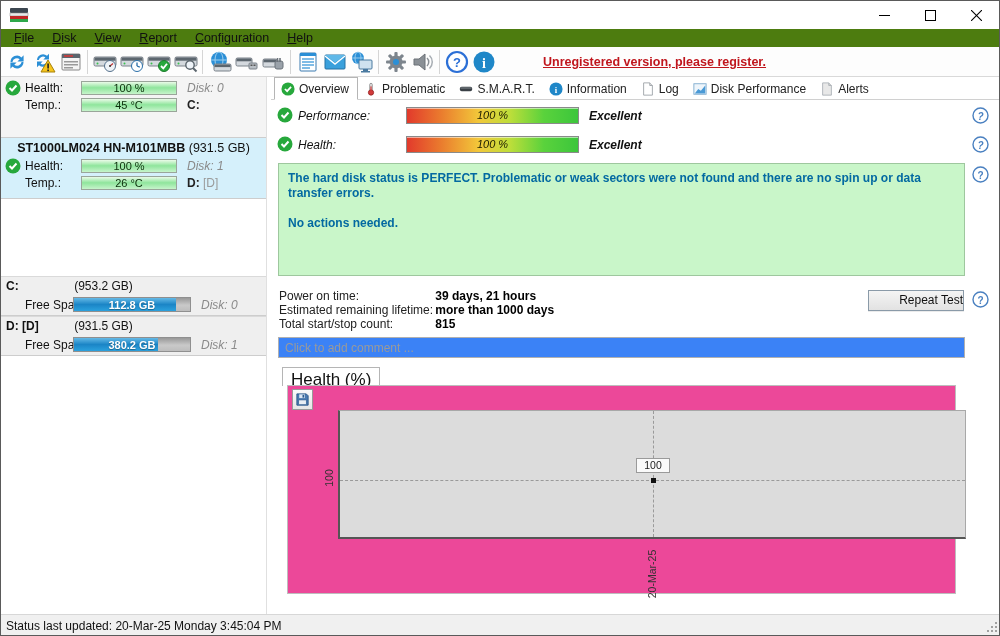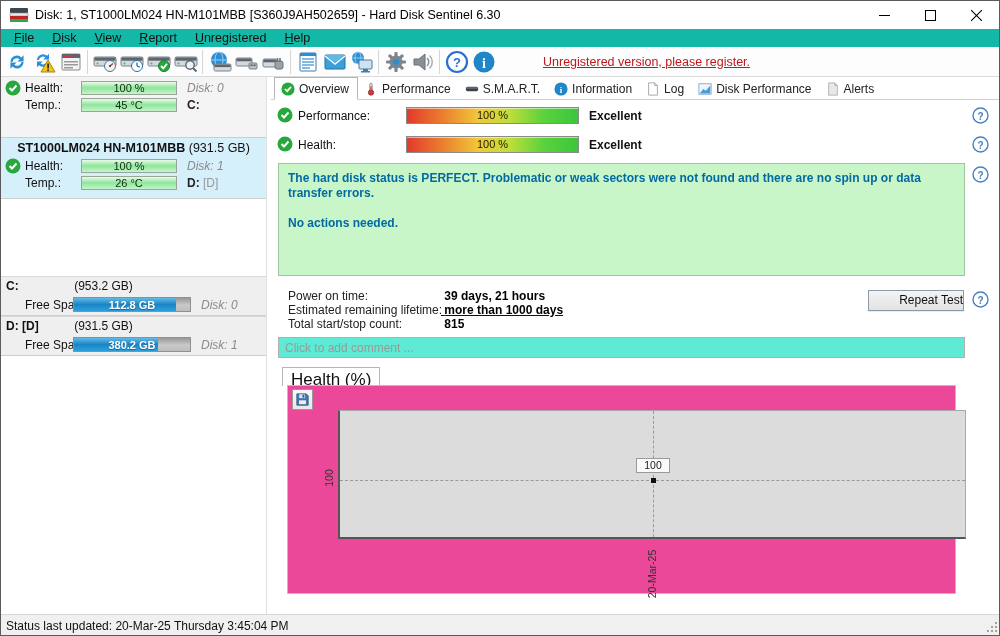--- a/index.html
+++ b/index.html
@@ -10,28 +10,28 @@
     border:1px solid #5a5a5a; overflow:hidden; position:relative;
   }
   
   .titlebar { height:28px; display:flex; align-items:center; background:#fff; }
   .app-icon { width:20px; height:16px; margin:0 6px 0 8px; }
   .title-text { font-size:12.5px; color:#000; white-space:nowrap; }
   .win-controls { margin-left:auto; display:flex; height:28px; }
   .win-btn { width:46px; height:28px; display:flex; align-items:center; justify-content:center; }
   .win-btn svg { display:block; }
   
-  .menubar { height:18px; display:flex; align-items:center; padding-left:4px; background:#14b8a6; }
+  .menubar { height:18px; display:flex; align-items:center; padding-left:4px; background:#4d7c0f; }
   .menu-item { display:inline-block; padding:1px 9px; font-size:12.5px; color:#111; }
   .menu-item::first-letter { text-decoration: underline; }
   
   .toolbar { height:30px; display:flex; align-items:center; background:#fdfdfd; border-bottom:1px solid #d9d9d9; padding-left:2px; }
   .tool-btn { width:27px; height:26px; display:flex; align-items:center; justify-content:center; }
   .tool-sep { width:1px; height:24px; background:#d5d5d5; margin:0 3px; }
-  .register-link { margin-left:46px; color:#c0161d; font-weight:normal; text-decoration:underline; font-size:12.5px; }
+  .register-link { margin-left:46px; color:#c0161d; font-weight:bold; text-decoration:underline; font-size:12.5px; }
   
   .workspace { display:flex; height:537px; }
   .sidebar { width:266px; background:#fff; border-right:1px solid #e0e0e0; }
   .splitter { width:4px; background:#fff; }
   .mainpanel { flex:1; position:relative; background:#fff; }
   
   .disk-item { height:61px; border-bottom:1px solid #cdcdcd; background:#f4f4f4; padding-top:3px; position:relative; }
   .disk-item.selected { background:#d5f0fb; }
   .disk-name { text-align:center; font-size:12.5px; height:17px; }
   .disk-name b { font-weight:bold; }
@@ -59,36 +59,36 @@
      background:linear-gradient(180deg,#64b9e6,#1b85c6 50%,#2ba1dd); }
   .freebar .txt { position:absolute; left:0; right:0; top:1px; text-align:center; color:#fff; font-weight:bold; font-size:11px; text-shadow:0 1px 1px rgba(0,0,0,.35); }
   .part-row .row-right { position:absolute; left:200px; top:1px; }
   
   .tabbar { height:23px; display:flex; align-items:flex-end; padding-left:3px; border-bottom:1px solid #d0d0d0; background:#fff; }
   .tab { display:flex; align-items:center; gap:4px; padding:3px 8px 3px 6px; height:21px; color:#222; white-space:nowrap; }
   .tab.active { border:1px solid #b5b5b5; border-bottom:1px solid #fff; background:#fff; height:23px; margin-bottom:-1px; }
   .tab .ticon { width:14px; height:14px; display:inline-block; }
   
   .content { position:relative; height:514px; }
-  .ov-row { position:absolute; left:0; height:17px; }
+  .ov-row { position:absolute; left:0; height:17px;font-style:italic; }
   .ov-ico { position:absolute; left:6px; top:0; width:16px; height:16px; }
   .ov-label { position:absolute; left:27px; top:2px; }
   .meter { position:absolute; left:135px; top:0; width:173px; height:17px; border:1px solid #8a8a8a;
      background:linear-gradient(90deg,#e23a2c 0%,#ea7c2e 20%,#f2c83a 42%,#bede3a 60%,#5ad23c 80%,#3cc63c 100%);
      box-shadow: inset 0 1px 0 rgba(255,255,255,.55); text-align:center; font-size:11px; line-height:15px; color:#1c1c00; }
   .ov-rating { position:absolute; left:318px; top:2px; font-weight:bold; }
   .help-ico { position:absolute; width:17px; height:17px; right:10px; }
   .statusbox { position:absolute; left:7px; right:34px; top:63px; height:113px; background:#c9f6c9; border:1px solid #9ec79e; padding:7px 9px; color:#0369a1; font-weight:bold; font-size:12px; line-height:15px; }
   .statusbox .line2 { margin-top:15px; }
-  .stat-line { position:absolute; left:17px; height:14px; white-space:nowrap; }
+  .stat-line { position:absolute; left:8px; height:14px; white-space:nowrap; }
   .stat-label { display:inline-block; width:153px; color:#222; }
   .stat-value { font-weight:bold; color:#000; }
   .repeat-btn { position:absolute; right:35px; top:190px; width:96px; height:21px;
      background:linear-gradient(180deg,#f4f4f4,#e2e2e2); border:1px solid #8a9aa8; text-align:right; line-height:19px; font-size:12px; color:#111; box-shadow:0 1px 0 rgba(0,0,0,.08); }
-  .comment-input { position:absolute; left:7px; right:34px; top:237px; height:21px; border:1px solid #b0b0b0; font-family:"Liberation Sans",sans-serif; font-size:12px; padding:0 6px; color:#333; background:#5eead4; }
+  .comment-input { position:absolute; left:7px; right:34px; top:237px; height:21px; border:1px solid #b0b0b0; font-family:"Liberation Sans",sans-serif; font-size:12px; padding:0 6px; color:#333; background:#3b82f6; }
   .comment-input::placeholder { color:#9a9a9a; }
   
   .graph-tab { position:absolute; left:11px; top:267px; height:19px; padding:2px 8px; border:1px solid #b5b5b5; border-bottom:none; background:#fff; font-size:17px; }
   .graph-panel { position:absolute; left:16px; right:43px; top:285px; height:209px; background:#ec4899; border:1px solid #bdbdbd; }
   .save-btn { position:absolute; left:4px; top:3px; width:21px; height:21px; background:linear-gradient(180deg,#fafafa,#e6e6e6); border:1px solid #9a9a9a; display:flex; align-items:center; justify-content:center; }
   .plot { position:absolute; left:50px; top:24px; width:628px; height:129px; background:#dcdcdc;
      border:1px solid #a8a8a8; border-left:2px solid #555; border-bottom:2px solid #555; }
   .ytick { position:absolute; left:32px; top:86px; transform:rotate(-90deg); transform-origin:center; font-size:10.5px; color:#333; }
   .hgrid { position:absolute; left:0; right:0; top:69px; border-top:1px dashed #9a9a9a; }
   .vgrid { position:absolute; top:0; bottom:0; left:313px; border-left:1px dashed #9a9a9a; }
@@ -104,21 +104,20 @@
 
 <div class="titlebar">
   <span class="app-icon">
     <svg viewBox="0 0 20 16" width="20" height="16">
         <rect x="1" y="1" width="18" height="5" rx="1" fill="#3c4650"></rect>
         <rect x="1" y="6" width="18" height="3" fill="#e8e8e8" stroke="#888" stroke-width="0.5"></rect>
         <rect x="1" y="9" width="18" height="3" fill="#c02525"></rect>
         <rect x="1" y="12" width="18" height="3" fill="#2ea84a"></rect>
       </svg>
   </span>
-  <span class="title-text">Disk: 1, ST1000LM024 HN-M101MBB [S360J9AH502659]  -  Hard Disk Sentinel 6.30</span>
   <div class="win-controls">
     <div class="win-btn">
         <svg width="11" height="11">
           <line x1="0" y1="5.5" x2="11" y2="5.5" stroke="#000" stroke-width="1"></line>
         </svg>
       </div>
     <div class="win-btn">
         <svg width="11" height="11">
           <rect x="0.5" y="0.5" width="10" height="10" fill="none" stroke="#000" stroke-width="1"></rect>
         </svg>
@@ -130,21 +129,21 @@
         </svg>
       </div>
   </div>
 </div>
 
 <div class="menubar">
   <span class="menu-item">File</span>
   <span class="menu-item">Disk</span>
   <span class="menu-item">View</span>
   <span class="menu-item">Report</span>
-  <span class="menu-item">Unregistered</span>
+  <span class="menu-item">Configuration</span>
   <span class="menu-item">Help</span>
 </div>
 
 <div class="toolbar">
   <span class="tool-btn">
       <svg viewBox="0 0 24 24" width="24" height="24">
         <path d="M5.5 12a6.5 6.5 0 0 1 11-4.6l2.1-2.1v6.2h-6.2l2.3-2.3A4.6 4.6 0 0 0 7.4 12z" fill="#2b8fd6"></path>
         <path d="M18.5 12a6.5 6.5 0 0 1-11 4.6l-2.1 2.1v-6.2h6.2l-2.3 2.3a4.6 4.6 0 0 0 7.3-2.8z" fill="#2b8fd6"></path>
       </svg>
     </span>
@@ -381,21 +380,21 @@
               <polyline points="4.5,8 7,10.5 11.5,5.5" fill="none" stroke="#fff" stroke-width="2"></polyline>
             </svg></span>
         <span>Overview</span>
       </span>
       <span class="tab">
         <span class="ticon"><svg viewBox="0 0 16 16" width="14" height="14">
               <rect x="6.6" y="1.5" width="2.8" height="9" rx="1.4" fill="#e8e8e8" stroke="#888"></rect>
               <circle cx="8" cy="12" r="3" fill="#d23a3a" stroke="#982626"></circle>
               <rect x="7.3" y="5" width="1.4" height="6" fill="#d23a3a"></rect>
             </svg></span>
-        <span>Performance</span>
+        <span>Problematic</span>
       </span>
       <span class="tab">
         <span class="ticon"><svg viewBox="0 0 16 16" width="14" height="14">
               <rect x="1" y="5.5" width="14" height="5" rx="2" fill="#3a4046"></rect>
               <rect x="1.5" y="6" width="13" height="1.8" rx="0.9" fill="#6b7278"></rect>
             </svg></span>
         <span>S.M.A.R.T.</span>
       </span>
       <span class="tab">
         <span class="ticon"><svg viewBox="0 0 16 16" width="14" height="14">
@@ -463,21 +462,21 @@
       </div>
       <span class="help-ico" style="top:66px;"><svg viewBox="0 0 17 17" width="17" height="17">
             <circle cx="8.5" cy="8.5" r="7.5" fill="#fff" stroke="#4a80c0" stroke-width="1.4"></circle>
             <text x="8.5" y="12.5" text-anchor="middle" font-size="10" font-weight="bold" fill="#4a80c0" font-family="Liberation Sans, sans-serif">?</text>
           </svg></span>
 
       <div class="stat-line" style="top:189px;">
         <span class="stat-label">Power on time:</span>
         <span class="stat-value">39 days, 21 hours</span>
       </div>
-      <div class="stat-line" style="top:203px;text-decoration:underline;">
+      <div class="stat-line" style="top:203px;">
         <span class="stat-label">Estimated remaining lifetime:</span>
         <span class="stat-value">more than 1000 days</span>
       </div>
       <div class="stat-line" style="top:217px;">
         <span class="stat-label">Total start/stop count:</span>
         <span class="stat-value">815</span>
       </div>
 
       <div class="repeat-btn">Repeat Test</div>
       <span class="help-ico" style="top:191px;"><svg viewBox="0 0 17 17" width="17" height="17">
@@ -505,21 +504,21 @@
         </div>
         <div class="ytick">100</div>
         <div class="xtick">20-Mar-25</div>
       </div>
 
     </div>
   </div>
 </div>
 
 <div class="statusbar">
-  <span>Status last updated: 20-Mar-25 Thursday 3:45:04 PM</span>
+  <span>Status last updated: 20-Mar-25 Monday 3:45:04 PM</span>
   <span class="grip">
     <svg width="13" height="13">
         <g fill="#a0a0a0">
           <rect x="10" y="10" width="2" height="2"></rect>
           <rect x="10" y="6" width="2" height="2"></rect>
           <rect x="10" y="2" width="2" height="2"></rect>
           <rect x="6" y="10" width="2" height="2"></rect>
           <rect x="6" y="6" width="2" height="2"></rect>
           <rect x="2" y="10" width="2" height="2"></rect>
         </g>

